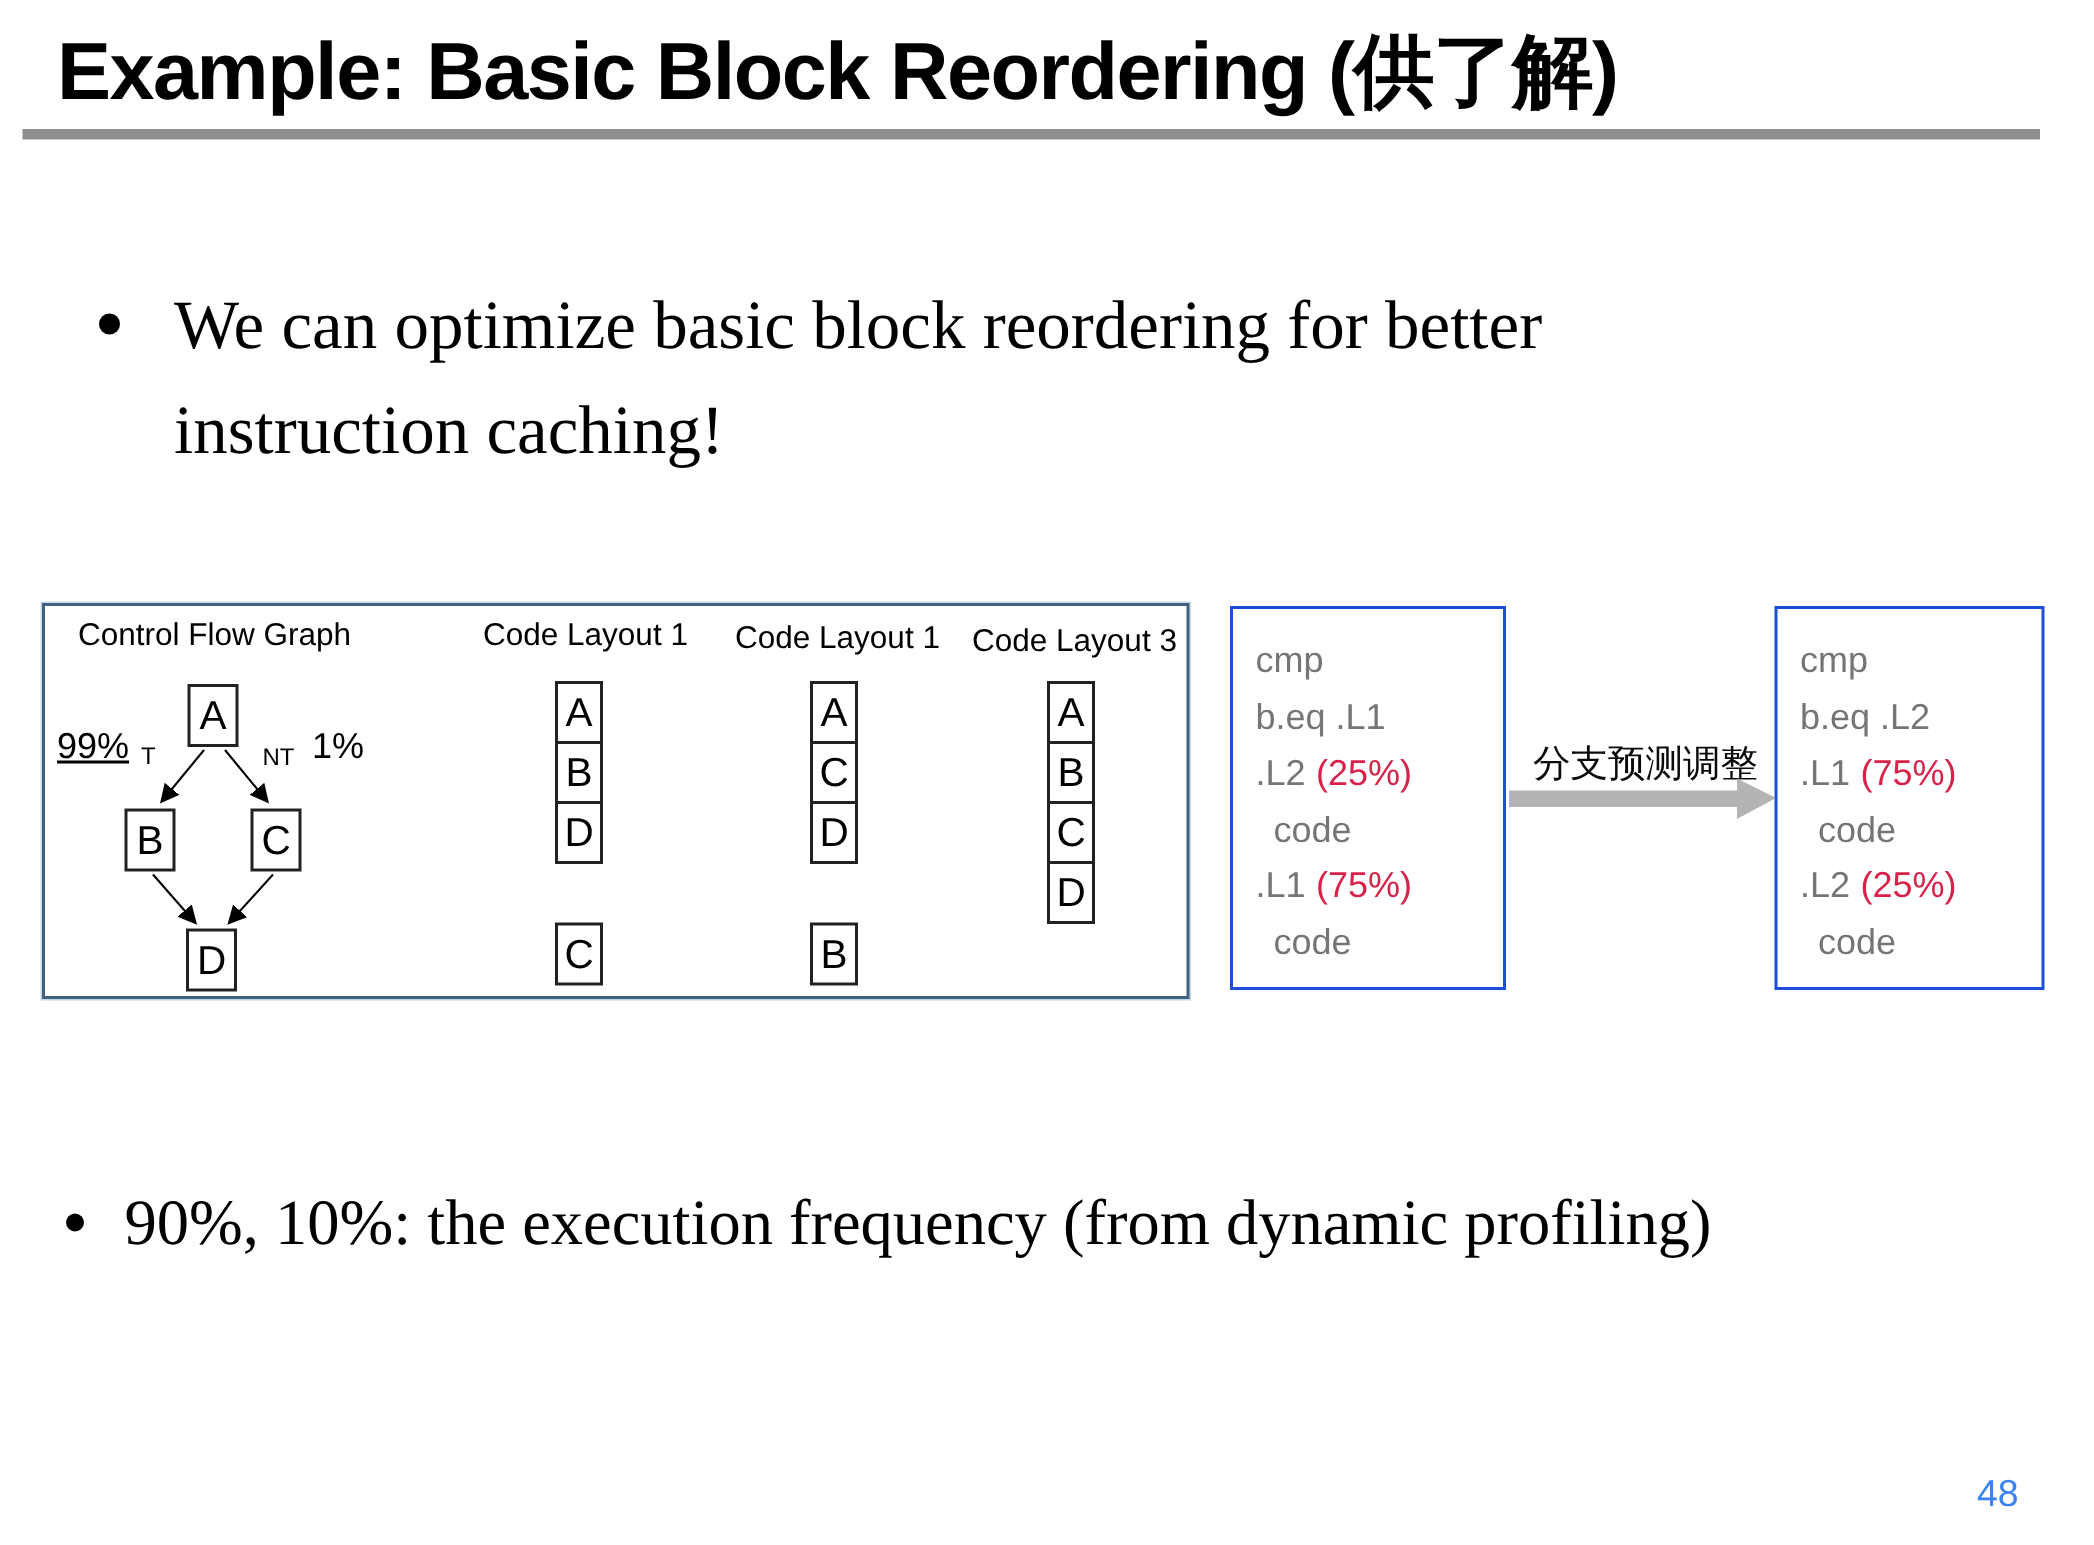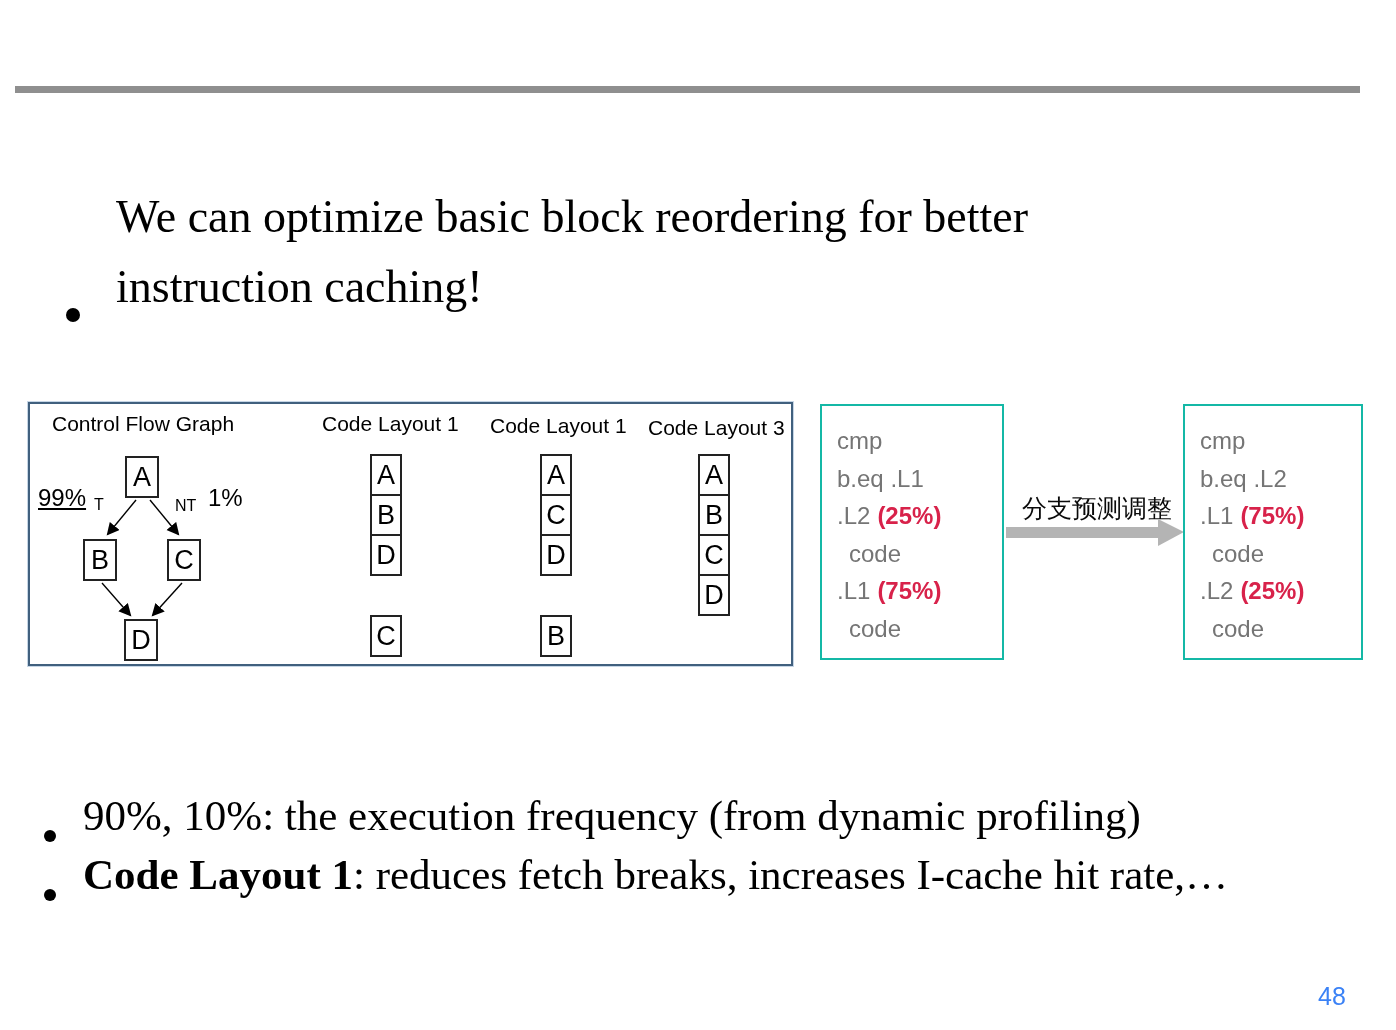--- a/index.html
+++ b/index.html
@@ -10,21 +10,21 @@
   
   .title{
     position:absolute;left:38px;top:12px;
     font-size:54px;font-weight:bold;letter-spacing:-1px;color:#000;
     white-space:nowrap;
   }
   .rule{
     position:absolute;left:15px;top:86px;width:1345px;height:7px;background:#8f8f8f;
   }
   
-  .bullet{position:absolute;display:flex;font-family:"Liberation Serif",serif;color:#000;align-items:flex-end;}
+  .bullet{position:absolute;display:flex;font-family:"Liberation Serif",serif;color:#000;}
   .bullet .dot{flex:0 0 auto;border-radius:50%;background:#000;}
   .bullet-main{left:66px;top:182px;width:1210px;font-size:46px;line-height:70px;}
   .bullet-main .dot{width:14px;height:14px;margin:27px 36px 0 0;}
   .bullet-main .txt{width:1120px;}
   .bullet-bottom{font-size:43px;line-height:52px;white-space:nowrap;margin-top:48px;}
   .bullet-bottom .dot{width:12px;height:12px;margin:19px 27px 0 0;}
   .bullet-freq{left:44px;top:742px;}
   .bullet-layout1{left:44px;top:801px;}
   
   .figure{
@@ -40,46 +40,47 @@
   .cfg-node{width:34px;height:42px;}
   .edge-label-big{position:absolute;font-size:24px;color:#000;}
   .edge-label-small{position:absolute;font-size:16px;color:#000;}
   .arrows{position:absolute;left:0;top:0;pointer-events:none;}
   .lay-box{width:32px;height:42px;margin-top:-2px;}
   .lay-col{position:absolute;}
   .lay-col .node{position:relative;}
   
   .asmbox{
     position:absolute;top:404px;height:256px;background:#fff;
-    border:2px solid #14b8a6;box-sizing:border-box;
+    border:2px solid #1d4ed8;box-sizing:border-box;
     padding:16px 0 0 15px;font-size:24px;line-height:37.5px;color:#757575;
   }
   .asm-before{left:820px;width:184px;}
   .asm-after{left:1183px;width:180px;}
   .asm-line{white-space:pre;}
-  .asm-line .red{color:#d8224a;margin-left:7px;font-weight:bold;}
+  .asm-line .red{color:#d8224a;margin-left:7px;}
   .asm-line.indent{padding-left:12px;}
   
   .arrow-label{
     position:absolute;left:1008px;top:492px;width:178px;text-align:center;
     font-size:25px;color:#0a0a0a;white-space:nowrap;
   }
   .arrow-bar{position:absolute;left:1006px;top:527px;width:152px;height:11px;background:#b4b4b4;}
   .arrow-head{
     position:absolute;left:1158px;top:519px;width:0;height:0;
     border-left:26px solid #b4b4b4;border-top:13px solid transparent;border-bottom:14px solid transparent;
   }
   
   .page-num{position:absolute;left:1318px;top:982px;font-size:25px;color:#3b82f6;}
 </style>
 </head>
 <body>
 
 <div class="slide">
 
+  <div class="title">Example: Basic Block Reordering (供了解)</div>
   <div class="rule"></div>
 
   <div class="bullet bullet-main">
     <span class="dot"></span>
     <span class="txt">We can optimize basic block reordering for better instruction caching!</span>
   </div>
 
   <div class="figure">
 
     <div class="fig-label" style="left:22px;top:8px;">Control Flow Graph</div>
@@ -150,19 +151,15 @@
     <div class="asm-line"><span>.L1</span><span class="red">(75%)</span></div>
     <div class="asm-line indent"><span>code</span></div>
     <div class="asm-line"><span>.L2</span><span class="red">(25%)</span></div>
     <div class="asm-line indent"><span>code</span></div>
   </div>
 
   <div class="bullet bullet-bottom bullet-freq">
     <span class="dot"></span>
     <span>90%, 10%: the execution frequency (from dynamic profiling)</span>
   </div>
-  <div class="bullet bullet-bottom bullet-layout1">
-    <span class="dot"></span>
-    <span><b>Code Layout 1</b><span>: reduces fetch breaks, increases I-cache hit rate,…</span></span>
-  </div>
 
   <div class="page-num">48</div>
 </div>
 
 </body></html>

